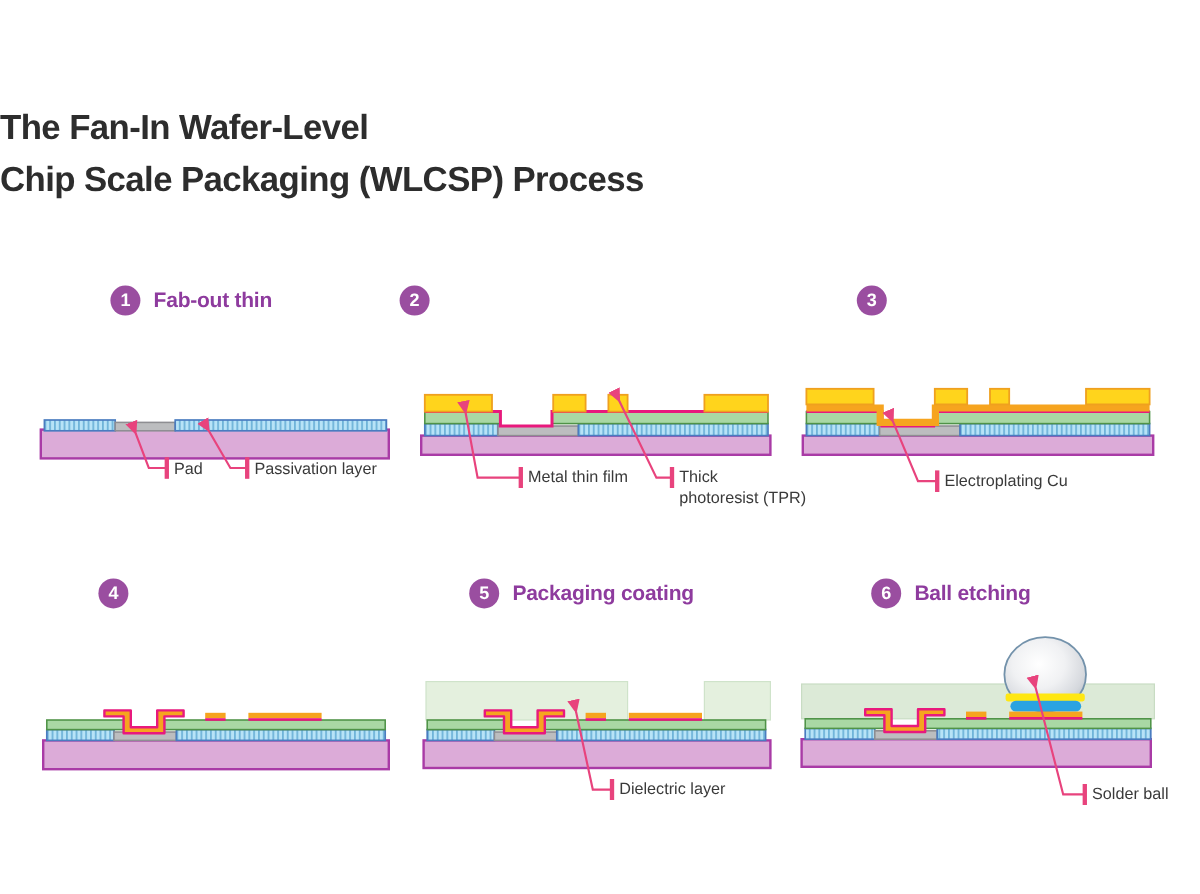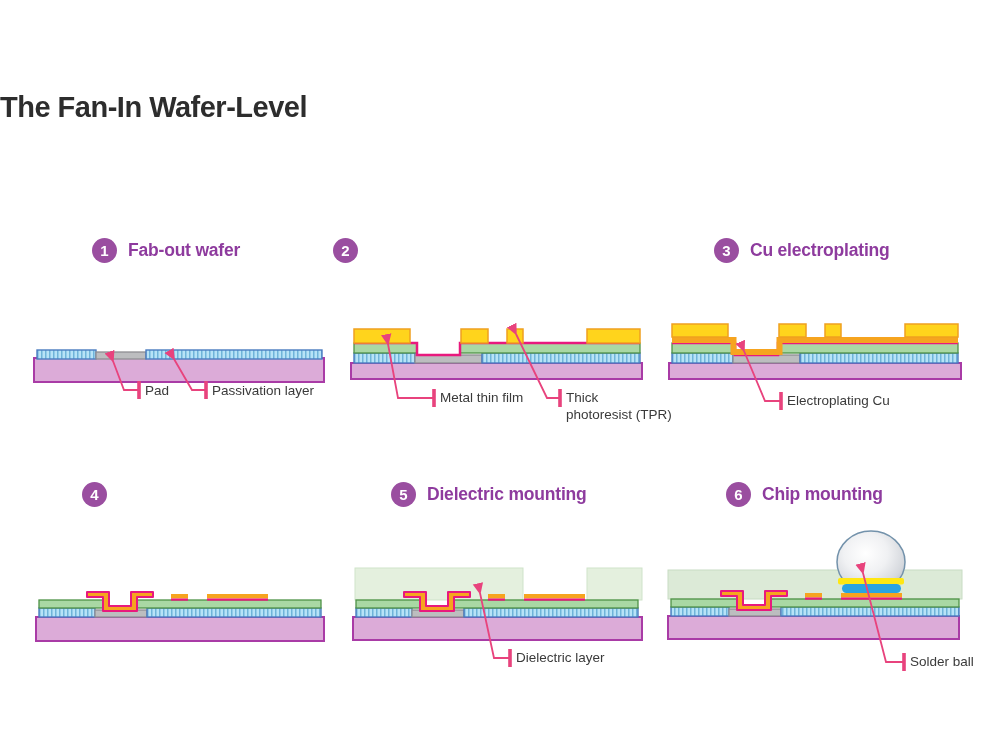--- a/index.html
+++ b/index.html
@@ -31,43 +31,43 @@
   .lead{fill:none;stroke:#e8437d;stroke-width:1.8;}
   .lbl{fill:#3a3a3a;font-size:13.5px;font-family:"Liberation Sans", sans-serif;}
 </style>
 </head>
 <body>
 
 <div class="canvas">
 
   <div class="main-title">
     <div>The Fan-In Wafer-Level</div>
+    <div>Chip Scale Packaging (WLCSP) Process</div>
   </div>
 
   <div class="step-header" style="left:92px;top:236px;">
     <div class="badge">1</div>
-    <div class="step-label">Fab-out wafer</div>
+    <div class="step-label">Fab-out thin</div>
   </div>
   <div class="step-header" style="left:333px;top:236px;">
     <div class="badge">2</div>
   </div>
   <div class="step-header" style="left:714px;top:236px;">
     <div class="badge">3</div>
-    <div class="step-label">Cu electroplating</div>
   </div>
   <div class="step-header" style="left:82px;top:480px;">
     <div class="badge">4</div>
   </div>
   <div class="step-header" style="left:391px;top:480px;">
     <div class="badge">5</div>
-    <div class="step-label">Dielectric mounting</div>
+    <div class="step-label">Packaging coating</div>
   </div>
   <div class="step-header" style="left:726px;top:480px;">
     <div class="badge">6</div>
-    <div class="step-label">Chip mounting</div>
+    <div class="step-label">Ball etching</div>
   </div>
 
   <svg style="left:33px;top:338px;" width="300" height="88" viewBox="0 0 300 88">
     <defs>
       <pattern id="hatch" width="4" height="10" patternUnits="userSpaceOnUse">
         <rect width="4" height="10" fill="#b7e3f7"></rect>
         <rect x="0" width="1.5" height="10" fill="#6fb4d9"></rect>
       </pattern>
       <radialGradient id="ballGrad" cx="42%" cy="36%" r="72%">
         <stop offset="0" stop-color="#ffffff"></stop>

